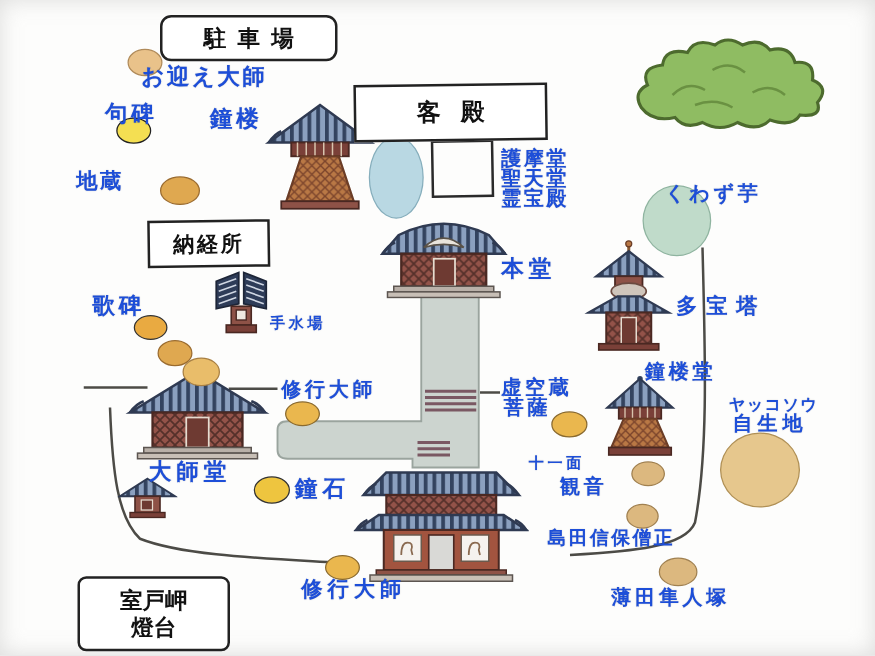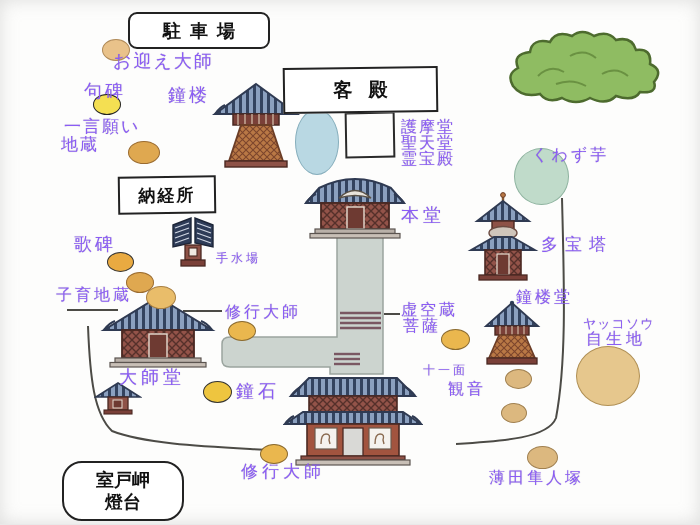--- a/index.html
+++ b/index.html
@@ -1,19 +1,19 @@
 <!DOCTYPE html>
 <html><head>
 <meta charset="utf-8">
 <style>
   html,body{margin:0;padding:0;}
   body{font-family:"Liberation Sans","DejaVu Sans",sans-serif;background:#e9e9e9;}
   #canvas{position:relative;width:700px;height:524px;background:#fdfdfc;overflow:hidden;
           box-shadow:inset 0 0 18px rgba(160,160,160,.35);}
-  .lbl{position:absolute;color:#8b5cf6;font-weight:normal;white-space:nowrap;z-index:5;
+  .lbl{position:absolute;color:#1d4ed8;font-weight:bold;white-space:nowrap;z-index:5;
        text-shadow:0 0 1px rgba(30,30,30,.25);}
   .box{position:absolute;background:#fff;border:2.2px solid #222;z-index:4;
        display:flex;align-items:center;justify-content:center;color:#111;font-weight:bold;}
   .dot{position:absolute;border-radius:50%;z-index:2;border:1.6px solid;}
   .oval{position:absolute;border-radius:50%;z-index:2;border:1.6px solid;}
   .bld{position:absolute;z-index:3;}
   svg.overlay{position:absolute;left:0;top:0;z-index:1;}
   .sq{position:absolute;background:#fdfdfc;border:2px solid #2a2a2a;z-index:2;transform:rotate(-1deg);}
 </style>
 </head>
@@ -165,45 +165,44 @@
 
   <div class="box" style="left:128px;top:12px;width:129px;height:33px;border-radius:9px;font-size:18px;letter-spacing:9px;padding-left:9px">
     <span>駐車場</span>
   </div>
   <div class="box" style="left:283px;top:67px;width:135px;height:42px;font-size:19px;letter-spacing:16px;padding-left:16px;transform:rotate(-0.8deg)">
     <span>客殿</span>
   </div>
   <div class="box" style="left:118px;top:176px;width:94px;height:34px;font-size:17px;letter-spacing:2px;transform:rotate(-0.8deg)">
     <span>納経所</span>
   </div>
-  <div class="box" style="left:62px;top:461px;width:118px;height:56px;border-radius:20px;font-size:18px;flex-direction:column;line-height:22px">
+  <div class="box" style="left:62px;top:461px;width:118px;height:56px;border-radius:7px;font-size:18px;flex-direction:column;line-height:22px">
     <span>室戸岬</span>
     <span>燈台</span>
   </div>
 
   <div class="lbl" style="left:113px;top:49px;font-size:18px;letter-spacing:2px">お迎え大師</div>
   <div class="lbl" style="left:84px;top:79px;font-size:18px;letter-spacing:3px">句碑</div>
   <div class="lbl" style="left:168px;top:83px;font-size:18px;letter-spacing:3px">鐘楼</div>
-  <div class="lbl" style="left:64px;top:115px;font-size:17px;letter-spacing:2px">一言願い</div>
   <div class="lbl" style="left:61px;top:133px;font-size:17px;letter-spacing:2px">地蔵</div>
   <div class="lbl" style="left:401px;top:117px;font-size:16px;letter-spacing:2px">護摩堂</div>
   <div class="lbl" style="left:401px;top:133px;font-size:16px;letter-spacing:2px">聖天堂</div>
   <div class="lbl" style="left:401px;top:149px;font-size:16px;letter-spacing:2px">霊宝殿</div>
   <div class="lbl" style="left:532px;top:145px;font-size:16px;letter-spacing:3px">くわず芋</div>
   <div class="lbl" style="left:74px;top:232px;font-size:18px;letter-spacing:3px">歌碑</div>
   <div class="lbl" style="left:216px;top:250px;font-size:12px;letter-spacing:3px">手水場</div>
   <div class="lbl" style="left:401px;top:203px;font-size:18px;letter-spacing:4px">本堂</div>
   <div class="lbl" style="left:541px;top:233px;font-size:17px;letter-spacing:7px">多宝塔</div>
-  <div class="lbl" style="left:56px;top:285px;font-size:16px;letter-spacing:3px">子育地蔵</div>
   <div class="lbl" style="left:225px;top:302px;font-size:16px;letter-spacing:3px">修行大師</div>
   <div class="lbl" style="left:401px;top:300px;font-size:16px;letter-spacing:3px">虚空蔵</div>
   <div class="lbl" style="left:403px;top:316px;font-size:16px;letter-spacing:3px">菩薩</div>
   <div class="lbl" style="left:516px;top:287px;font-size:16px;letter-spacing:3px">鐘楼堂</div>
   <div class="lbl" style="left:583px;top:315px;font-size:13px;letter-spacing:1px">ヤッコソウ</div>
   <div class="lbl" style="left:586px;top:329px;font-size:16px;letter-spacing:4px">自生地</div>
   <div class="lbl" style="left:119px;top:365px;font-size:18px;letter-spacing:4px">大師堂</div>
   <div class="lbl" style="left:236px;top:379px;font-size:18px;letter-spacing:4px">鐘石</div>
   <div class="lbl" style="left:423px;top:362px;font-size:12px;letter-spacing:3px">十一面</div>
   <div class="lbl" style="left:448px;top:379px;font-size:16px;letter-spacing:3px">観音</div>
+  <div class="lbl" style="left:438px;top:421px;font-size:15px;letter-spacing:2px">島田信保僧正</div>
   <div class="lbl" style="left:241px;top:460px;font-size:17px;letter-spacing:4px">修行大師</div>
   <div class="lbl" style="left:489px;top:468px;font-size:16px;letter-spacing:3px">薄田隼人塚</div>
 
 </div>
 
 </body></html>

